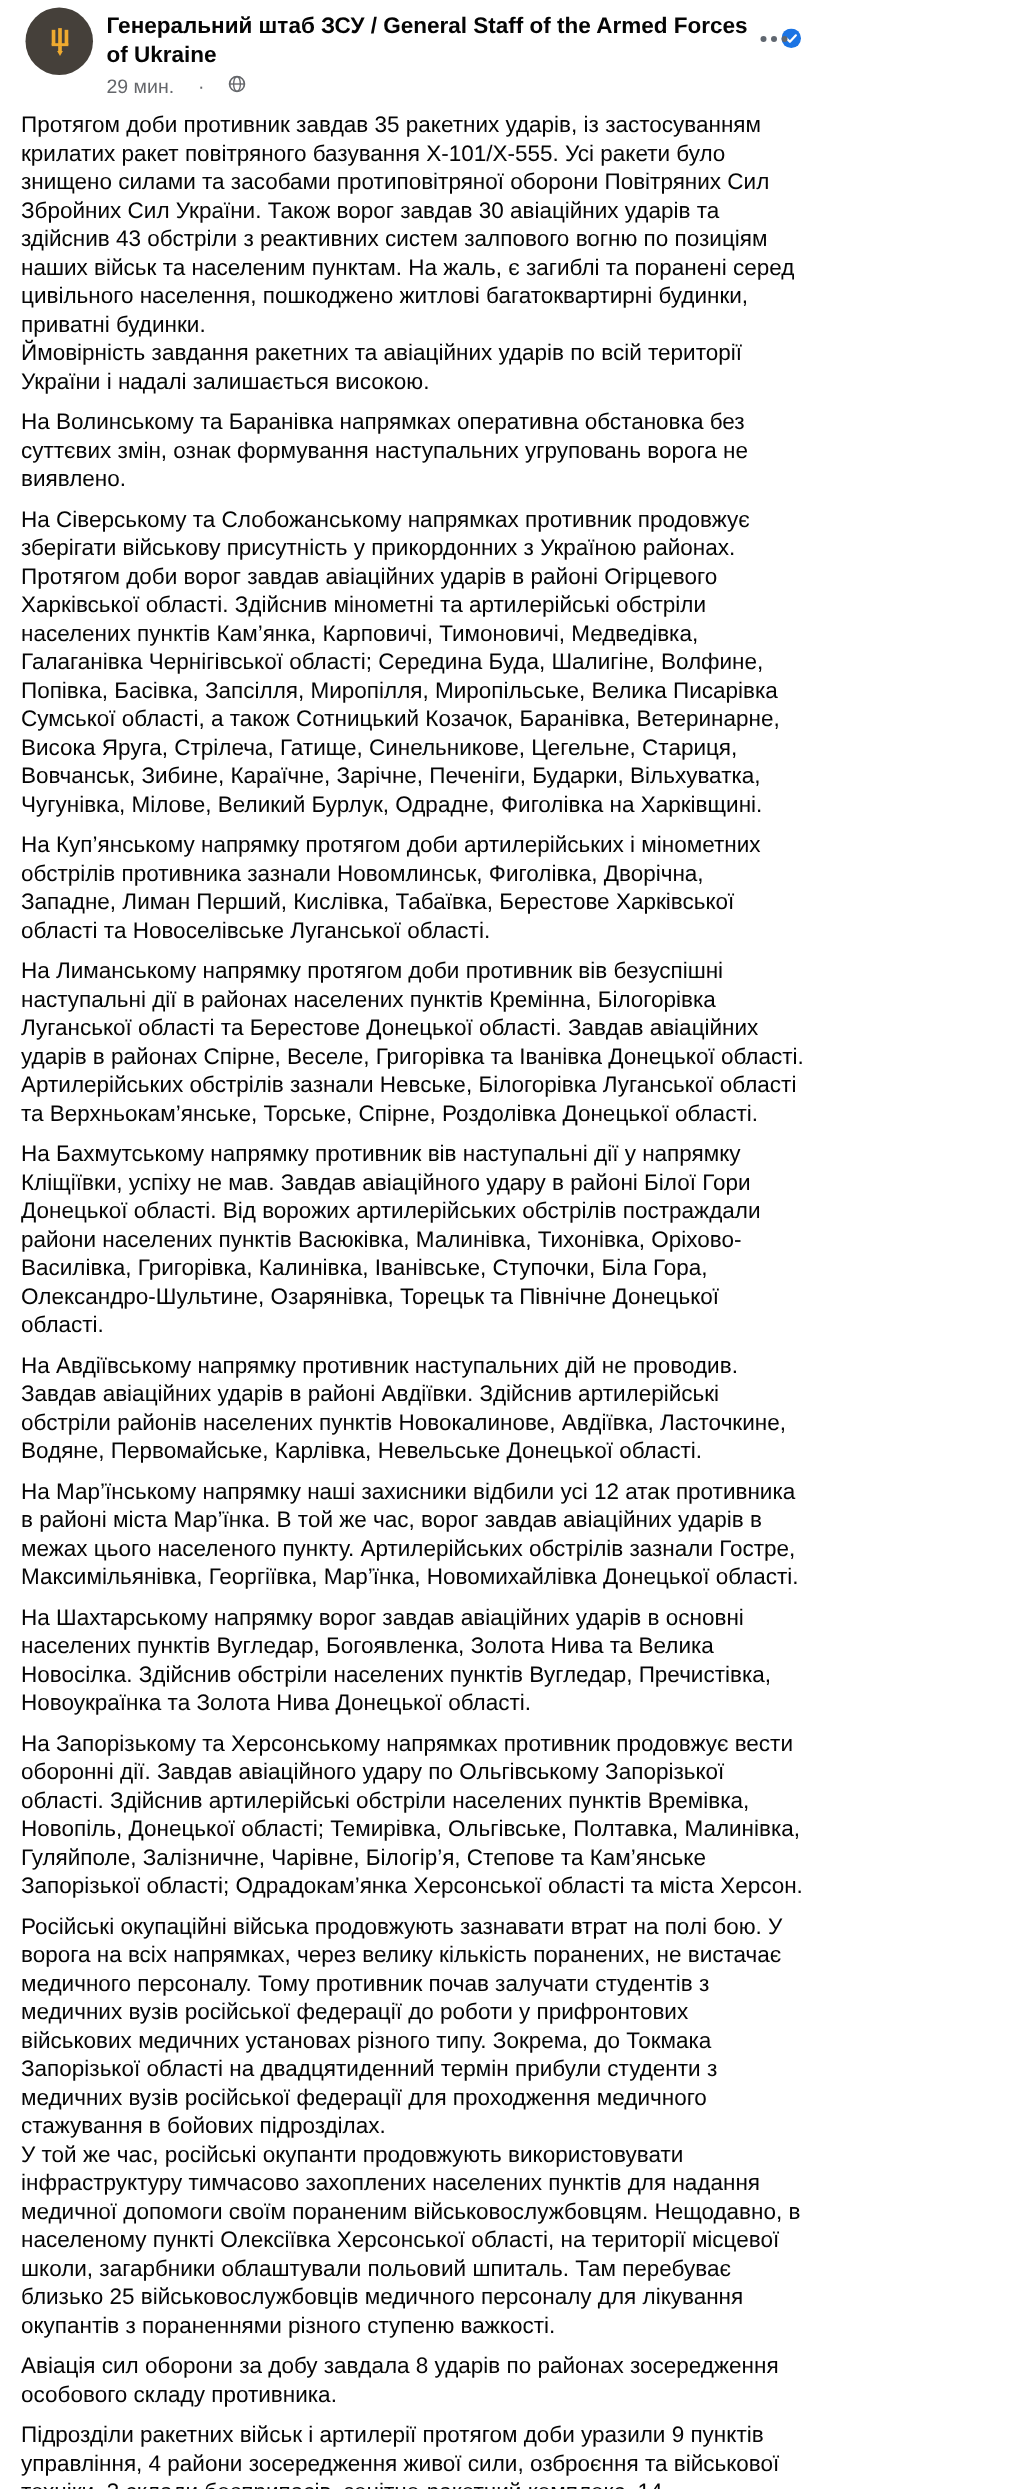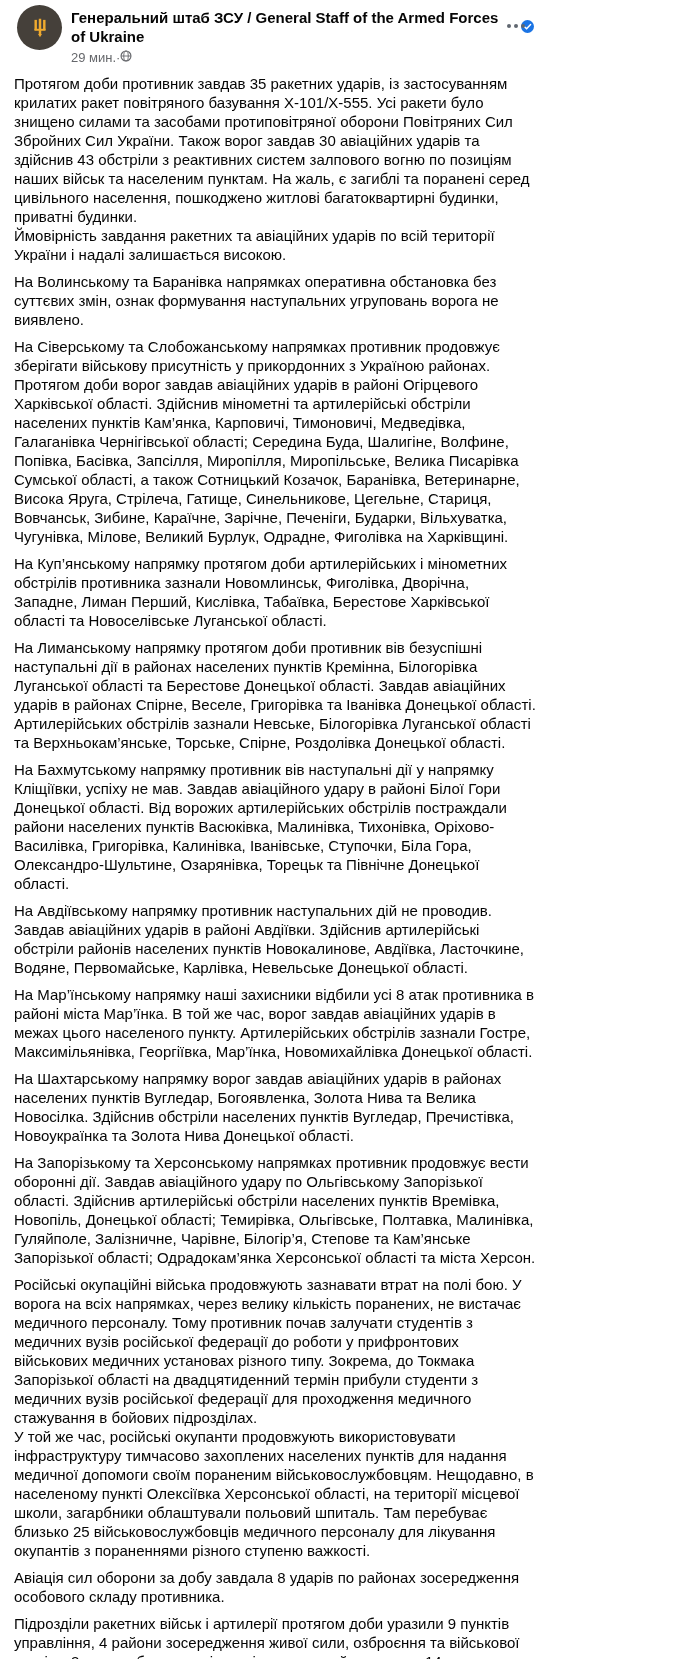--- a/index.html
+++ b/index.html
@@ -27,21 +27,21 @@
   }
   .header-info { margin-left: 9px; flex: 1; min-width: 0; padding-top: 3px; }
   .author-line {
     display: flex; align-items: center; gap: 5px;
     font-size: 15px; font-weight: 700; color: #050505;
     line-height: 19px;
     cursor: pointer;
   }
   .verified-badge { flex: 0 0 auto; display: inline-block; margin-top: 1px; }
   .meta-line {
-    display: flex; align-items: center; gap: 0;
+    display: flex; align-items: center; gap: 16px;
     font-size: 13px; color: #65676B; line-height: 17px; margin-top: 2px;
   }
   .meta-line a { color: #65676B; text-decoration: none; cursor: pointer; }
   .globe-icon { display: inline-block; margin-top: 1px; }
   .more-button {
     position: absolute; right: 18px; top: 14px;
     width: 32px; height: 24px;
     display: flex; align-items: center; justify-content: center;
     border: none; background: transparent; cursor: pointer;
     border-radius: 4px;
@@ -121,22 +121,22 @@
   <div class="post-text">
       <p class="post-paragraph">Протягом доби противник завдав 35 ракетних ударів, із застосуванням крилатих ракет повітряного базування Х-101/Х-555. Усі ракети було знищено силами та засобами протиповітряної оборони Повітряних Сил Збройних Сил України. Також ворог завдав 30 авіаційних ударів та здійснив 43 обстріли з реактивних систем залпового вогню по позиціям наших військ та населеним пунктам. На жаль, є загиблі та поранені серед цивільного населення, пошкоджено житлові багатоквартирні будинки, приватні будинки.
 Ймовірність завдання ракетних та авіаційних ударів по всій території України і надалі залишається високою.</p>
       <p class="post-paragraph">На Волинському та Баранівка напрямках оперативна обстановка без суттєвих змін, ознак формування наступальних угруповань ворога не виявлено.</p>
       <p class="post-paragraph">На Сіверському та Слобожанському напрямках противник продовжує зберігати військову присутність у прикордонних з Україною районах. Протягом доби ворог завдав авіаційних ударів в районі Огірцевого Харківської області. Здійснив мінометні та артилерійські обстріли населених пунктів Кам’янка, Карповичі, Тимоновичі, Медведівка, Галаганівка Чернігівської області; Середина Буда, Шалигіне, Волфине, Попівка, Басівка, Запсілля, Миропілля, Миропільське, Велика Писарівка Сумської області, а також Сотницький Козачок, Баранівка, Ветеринарне, Висока Яруга, Стрілеча, Гатище, Синельникове, Цегельне, Стариця, Вовчанськ, Зибине, Караїчне, Зарічне, Печеніги, Бударки, Вільхуватка, Чугунівка, Мілове, Великий Бурлук, Одрадне, Фиголівка на Харківщині.</p>
       <p class="post-paragraph">На Куп’янському напрямку протягом доби артилерійських і мінометних обстрілів противника зазнали Новомлинськ, Фиголівка, Дворічна, Западне, Лиман Перший, Кислівка, Табаївка, Берестове Харківської області та Новоселівське Луганської області.</p>
       <p class="post-paragraph">На Лиманському напрямку протягом доби противник вів безуспішні наступальні дії в районах населених пунктів Кремінна, Білогорівка Луганської області та Берестове Донецької області. Завдав авіаційних ударів в районах Спірне, Веселе, Григорівка та Іванівка Донецької області. Артилерійських обстрілів зазнали Невське, Білогорівка Луганської області та Верхньокам’янське, Торське, Спірне, Роздолівка Донецької області.</p>
       <p class="post-paragraph">На Бахмутському напрямку противник вів наступальні дії у напрямку Кліщіївки, успіху не мав. Завдав авіаційного удару в районі Білої Гори Донецької області. Від ворожих артилерійських обстрілів постраждали райони населених пунктів Васюківка, Малинівка, Тихонівка, Оріхово-Василівка, Григорівка, Калинівка, Іванівське, Ступочки, Біла Гора, Олександро-Шультине, Озарянівка, Торецьк та Північне Донецької області.</p>
       <p class="post-paragraph">На Авдіївському напрямку противник наступальних дій не проводив.
 Завдав авіаційних ударів в районі Авдіївки. Здійснив артилерійські обстріли районів населених пунктів Новокалинове, Авдіївка, Ласточкине, Водяне, Первомайське, Карлівка, Невельське Донецької області.</p>
-      <p class="post-paragraph">На Мар’їнському напрямку наші захисники відбили усі 8 атак противника в районі міста Мар’їнка. В той же час, ворог завдав авіаційних ударів в межах цього населеного пункту. Артилерійських обстрілів зазнали Гостре, Максимільянівка, Георгіївка, Мар’їнка, Новомихайлівка Донецької області.</p>
-      <p class="post-paragraph">На Шахтарському напрямку ворог завдав авіаційних ударів в районах населених пунктів Вугледар, Богоявленка, Золота Нива та Велика Новосілка. Здійснив обстріли населених пунктів Вугледар, Пречистівка, Новоукраїнка та Золота Нива Донецької області.</p>
+      <p class="post-paragraph">На Мар’їнському напрямку наші захисники відбили усі 12 атак противника в районі міста Мар’їнка. В той же час, ворог завдав авіаційних ударів в межах цього населеного пункту. Артилерійських обстрілів зазнали Гостре, Максимільянівка, Георгіївка, Мар’їнка, Новомихайлівка Донецької області.</p>
+      <p class="post-paragraph">На Шахтарському напрямку ворог завдав авіаційних ударів в основні населених пунктів Вугледар, Богоявленка, Золота Нива та Велика Новосілка. Здійснив обстріли населених пунктів Вугледар, Пречистівка, Новоукраїнка та Золота Нива Донецької області.</p>
       <p class="post-paragraph">На Запорізькому та Херсонському напрямках противник продовжує вести оборонні дії. Завдав авіаційного удару по Ольгівському Запорізької області. Здійснив артилерійські обстріли населених пунктів Времівка, Новопіль, Донецької області; Темирівка, Ольгівське, Полтавка, Малинівка, Гуляйполе, Залізничне, Чарівне, Білогір’я, Степове та Кам’янське Запорізької області; Одрадокам’янка Херсонської області та міста Херсон.</p>
       <p class="post-paragraph">Російські окупаційні війська продовжують зазнавати втрат на полі бою. У ворога на всіх напрямках, через велику кількість поранених, не вистачає медичного персоналу. Тому противник почав залучати студентів з медичних вузів російської федерації до роботи у прифронтових військових медичних установах різного типу. Зокрема, до Токмака Запорізької області на двадцятиденний термін прибули студенти з медичних вузів російської федерації для проходження медичного стажування в бойових підрозділах.
 У той же час, російські окупанти продовжують використовувати інфраструктуру тимчасово захоплених населених пунктів для надання медичної допомоги своїм пораненим військовослужбовцям. Нещодавно, в населеному пункті Олексіївка Херсонської області, на території місцевої школи, загарбники облаштували польовий шпиталь. Там перебуває близько 25 військовослужбовців медичного персоналу для лікування окупантів з пораненнями різного ступеню важкості.</p>
       <p class="post-paragraph">Авіація сил оборони за добу завдала 8 ударів по районах зосередження особового складу противника.</p>
       <p class="post-paragraph">Підрозділи ракетних військ і артилерії протягом доби уразили 9 пунктів управління, 4 райони зосередження живої сили, озброєння та військової техніки, 3 склади боєприпасів, зенітно-ракетний комплекс, 14 артилерійських підрозділів противника на вогневих позиціях та 16 інших важливих цілей ворога.</p>
     </div>
 
 </article>
 
 </body></html>

